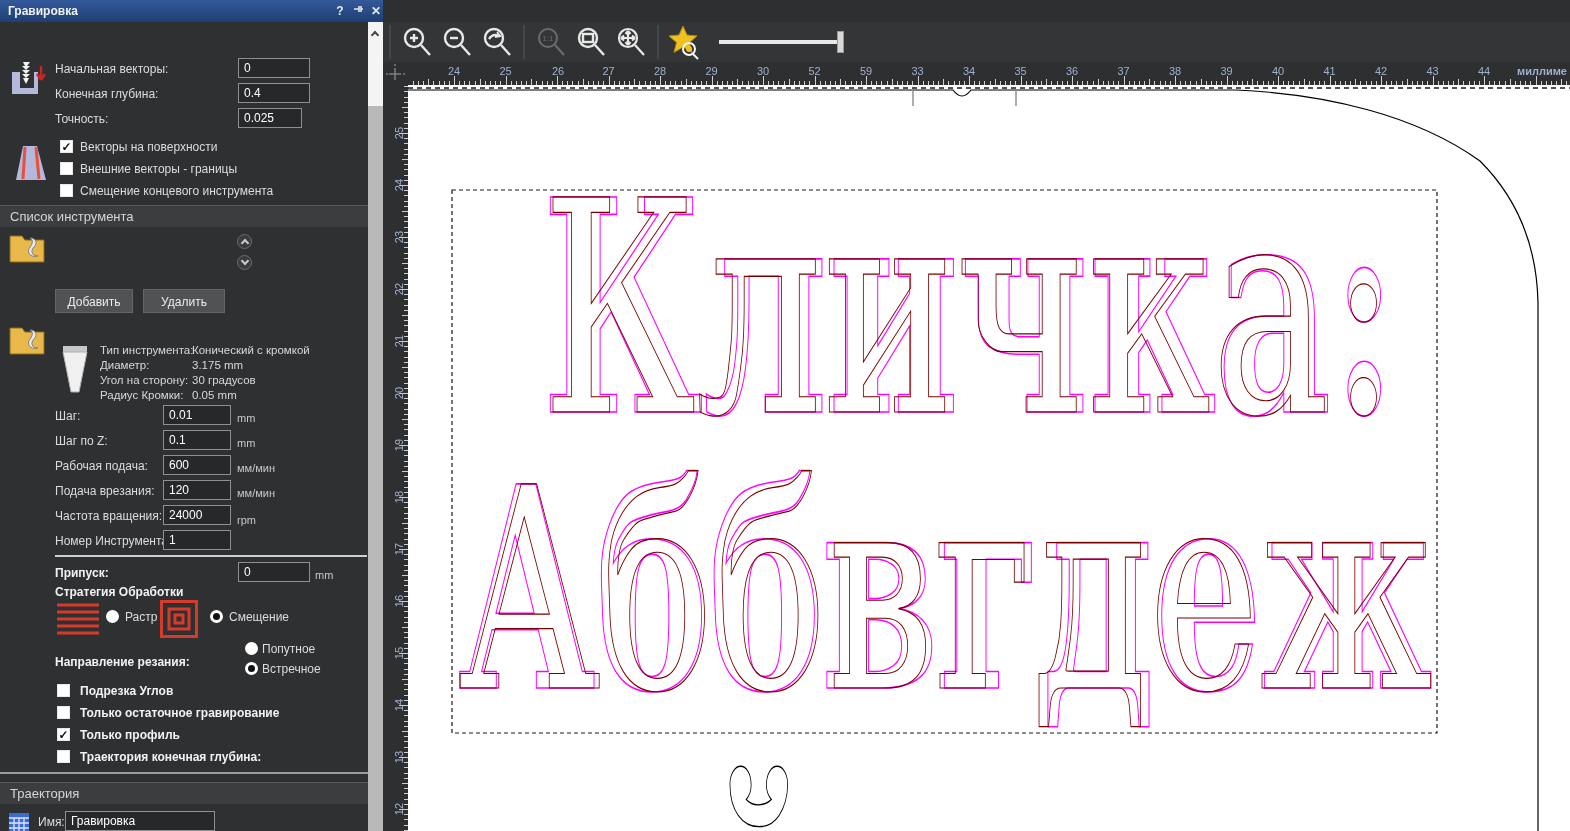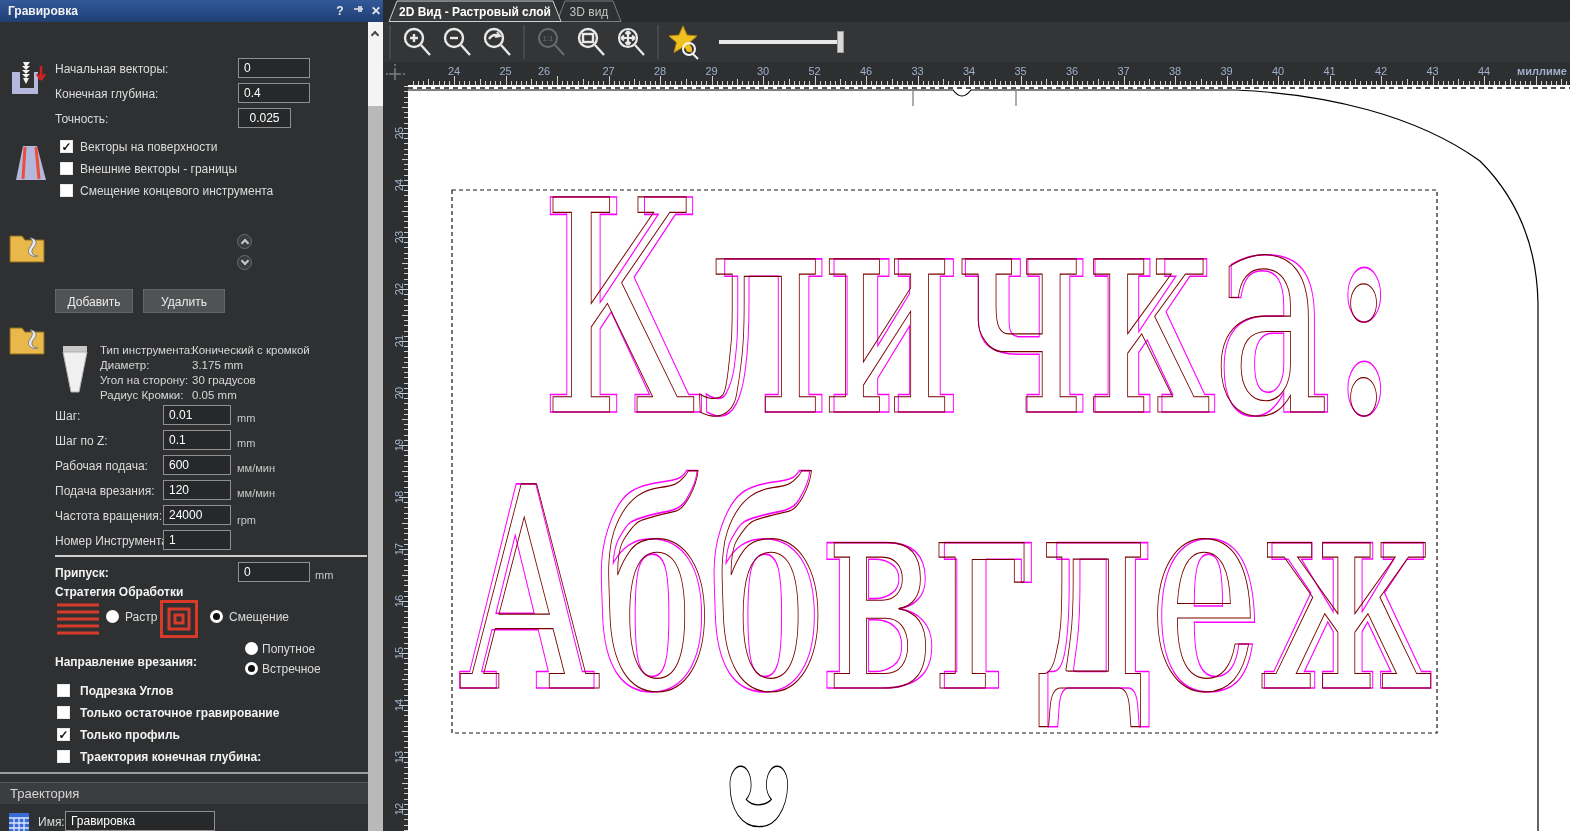--- a/index.html
+++ b/index.html
@@ -98,34 +98,35 @@
       <path d="M2 14 h8 v16 h14 v-16 h4 v22 h-26 z" fill="#b3b8dc"></path>
       <path d="M13 4 h7 l-3 4 h3 l-4 4 h4 l-4 4 h4 l-4 4 h3 l-3 6 -3-6 h3 l-4-4 h4 l-4-4 h4 l-4-4 h3 z" fill="#f2f2f2"></path>
       <path d="M31 8 v14 M31 22 l-4 -6 M31 22 l4 -6" stroke="#cc2222" stroke-width="2.5" fill="none"></path>
     </svg>
 
     <span class="lbl" style="left:55px;top:40px">Начальная векторы:</span>
     <input class="inp" style="left: 238px; top: 36px; width: 72px;" value="0">
     <span class="lbl" style="left:55px;top:65px">Конечная глубина:</span>
     <input class="inp" style="left: 238px; top: 61px; width: 72px;" value="0.4">
     <span class="lbl" style="left:55px;top:90px">Точность:</span>
-    <input class="inp" style="left: 238px; top: 86px; width: 53px; text-align: center;" value="0.025">
+    <input class="inp" style="left: 238px; top: 86px; width: 64px;" value="0.025">
 
     <svg class="abs" style="left:8px;top:118px" width="42" height="44" viewBox="0 0 42 44">
       <polygon points="8,40 15,6 29,6 38,40" fill="#b3b8dc"></polygon>
       <path d="M17 7 L15 39 M28 7 L31 39" stroke="#e8503a" stroke-width="3" fill="none"></path>
     </svg>
 
     <span class="cb checked" style="left:60px;top:118px"><span class="mk">✓</span></span>
     <span class="lbl" style="left:80px;top:118px">Векторы на поверхности</span>
     <span class="cb" style="left:60px;top:140px"><span class="mk">✓</span></span>
     <span class="lbl" style="left:80px;top:140px">Внешние векторы - границы</span>
     <span class="cb" style="left:60px;top:162px"><span class="mk">✓</span></span>
     <span class="lbl" style="left:80px;top:162px">Смещение концевого инструмента</span>
 
+    <div class="sect" style="top:183px">Список инструмента</div>
 
     <svg class="abs" style="left:8px;top:208px" width="40" height="36" viewBox="0 0 40 36">
       <path d="M2 6 h12 l3 4 h19 v22 h-34 z" fill="#e9b84a" stroke="#8a6a1a"></path>
       <path d="M22 8 c6 0 8 5 4 9 c-4 4 -2 9 4 9 c-8 2 -12 -4 -8 -9 c4 -5 2 -8 0 -9 z" fill="#e8e8e8" stroke="#808080"></path>
     </svg>
 
     <span class="spin" style="left:237px;top:212px">
         <span class="chev up"></span>
       </span>
     <span class="spin" style="left:237px;top:233px">
@@ -187,21 +188,21 @@
     <span class="radio" style="left:106px;top:588px"></span>
     <span class="lbl" style="left:125px;top:588px">Растр</span>
     <svg class="abs" style="left:160px;top:578px" width="38" height="38" viewBox="0 0 38 38">
       <rect x="1.5" y="1.5" width="35" height="35" fill="none" stroke="#d83a2a" stroke-width="3"></rect>
       <rect x="9" y="9" width="20" height="20" fill="none" stroke="#d83a2a" stroke-width="3"></rect>
       <rect x="15" y="15" width="8" height="8" fill="none" stroke="#d83a2a" stroke-width="3"></rect>
     </svg>
     <span class="radio selected" style="left:210px;top:588px"></span>
     <span class="lbl" style="left:229px;top:588px">Смещение</span>
 
-    <span class="lblb" style="left:55px;top:633px">Направление врезания:</span>
+    <span class="lblb" style="left:55px;top:633px">Направление резания:</span>
     <span class="radio" style="left:245px;top:620px"></span>
     <span class="lbl" style="left:262px;top:620px">Попутное</span>
     <span class="radio selected" style="left:245px;top:640px"></span>
     <span class="lbl" style="left:262px;top:640px">Встречное</span>
 
     <span class="cb" style="left:57px;top:662px"><span class="mk">✓</span></span>
     <span class="lblb" style="left:80px;top:662px">Подрезка Углов</span>
     <span class="cb" style="left:57px;top:684px"><span class="mk">✓</span></span>
     <span class="lblb" style="left:80px;top:684px">Только остаточное гравирование</span>
     <span class="cb checked" style="left:57px;top:706px"><span class="mk">✓</span></span>
@@ -225,28 +226,20 @@
   <div id="pscroll">
     <div id="pscroll-btn">
         <span class="chev up"></span>
       </div>
     <div id="pscroll-thumb"></div>
   </div>
 </div>
 
 <div id="view">
 
-  <div id="tabbar">
-    <svg width="260" height="22" viewBox="0 0 260 22">
-      <path d="M174 21.5 L182 1 H230 L238 21.5 Z" fill="#2e3032" stroke="#7d7d7d"></path>
-      <path d="M6 21.5 L14 1 H170 L178 21.5 Z" fill="#37393b" stroke="#cfcfcf"></path>
-      <text x="92" y="15.5" text-anchor="middle" font-size="12" font-weight="bold" fill="#ffffff" font-family="Liberation Sans, sans-serif">2D Вид - Растровый слой</text>
-      <text x="206" y="15.5" text-anchor="middle" font-size="12" fill="#c4c4c4" font-family="Liberation Sans, sans-serif">3D вид</text>
-    </svg>
-  </div>
 
   <div id="toolbar">
     <div class="tbsep"></div>
     <div class="ticon">
       <svg width="34" height="34" viewBox="0 0 34 34">
           <g stroke="#e8e8e8" stroke-width="2.4" fill="none">
         <circle cx="14" cy="13" r="9"></circle>
             <path d="M21 20 L30 30"></path>
             <path d="M10 13 h8 M14 9 v8"></path>
           </g>
@@ -349,21 +342,21 @@
       <div class="htick" style="left: 102.65px; height: 4px;"></div>
       <div class="htick" style="left: 107.8px; height: 4px;"></div>
       <div class="htick" style="left: 112.95px; height: 4px;"></div>
       <div class="htick" style="left: 118.1px; height: 4px;"></div>
       <div class="htick" style="left: 123.25px; height: 6px;"></div>
       <div class="htick" style="left: 128.4px; height: 4px;"></div>
       <div class="htick" style="left: 133.55px; height: 4px;"></div>
       <div class="htick" style="left: 138.7px; height: 4px;"></div>
       <div class="htick" style="left: 143.85px; height: 4px;"></div>
       <div class="htick" style="left: 149px; height: 9px;"></div>
-      <span class="hnum" style="left: 136px;">26</span>
+      <span class="hnum" style="left: 150px;">26</span>
       <div class="htick" style="left: 154.15px; height: 4px;"></div>
       <div class="htick" style="left: 159.3px; height: 4px;"></div>
       <div class="htick" style="left: 164.45px; height: 4px;"></div>
       <div class="htick" style="left: 169.6px; height: 4px;"></div>
       <div class="htick" style="left: 174.75px; height: 6px;"></div>
       <div class="htick" style="left: 179.9px; height: 4px;"></div>
       <div class="htick" style="left: 185.05px; height: 4px;"></div>
       <div class="htick" style="left: 190.2px; height: 4px;"></div>
       <div class="htick" style="left: 195.35px; height: 4px;"></div>
       <div class="htick" style="left: 200.5px; height: 9px;"></div>
@@ -415,21 +408,21 @@
       <div class="htick" style="left: 411.65px; height: 4px;"></div>
       <div class="htick" style="left: 416.8px; height: 4px;"></div>
       <div class="htick" style="left: 421.95px; height: 4px;"></div>
       <div class="htick" style="left: 427.1px; height: 4px;"></div>
       <div class="htick" style="left: 432.25px; height: 6px;"></div>
       <div class="htick" style="left: 437.4px; height: 4px;"></div>
       <div class="htick" style="left: 442.55px; height: 4px;"></div>
       <div class="htick" style="left: 447.7px; height: 4px;"></div>
       <div class="htick" style="left: 452.85px; height: 4px;"></div>
       <div class="htick" style="left: 458px; height: 9px;"></div>
-      <span class="hnum" style="left: 458px;">46</span>
+      <span class="hnum" style="left: 458px;">59</span>
       <div class="htick" style="left: 463.15px; height: 4px;"></div>
       <div class="htick" style="left: 468.3px; height: 4px;"></div>
       <div class="htick" style="left: 473.45px; height: 4px;"></div>
       <div class="htick" style="left: 478.6px; height: 4px;"></div>
       <div class="htick" style="left: 483.75px; height: 6px;"></div>
       <div class="htick" style="left: 488.9px; height: 4px;"></div>
       <div class="htick" style="left: 494.05px; height: 4px;"></div>
       <div class="htick" style="left: 499.2px; height: 4px;"></div>
       <div class="htick" style="left: 504.35px; height: 4px;"></div>
       <div class="htick" style="left: 509.5px; height: 9px;"></div>

